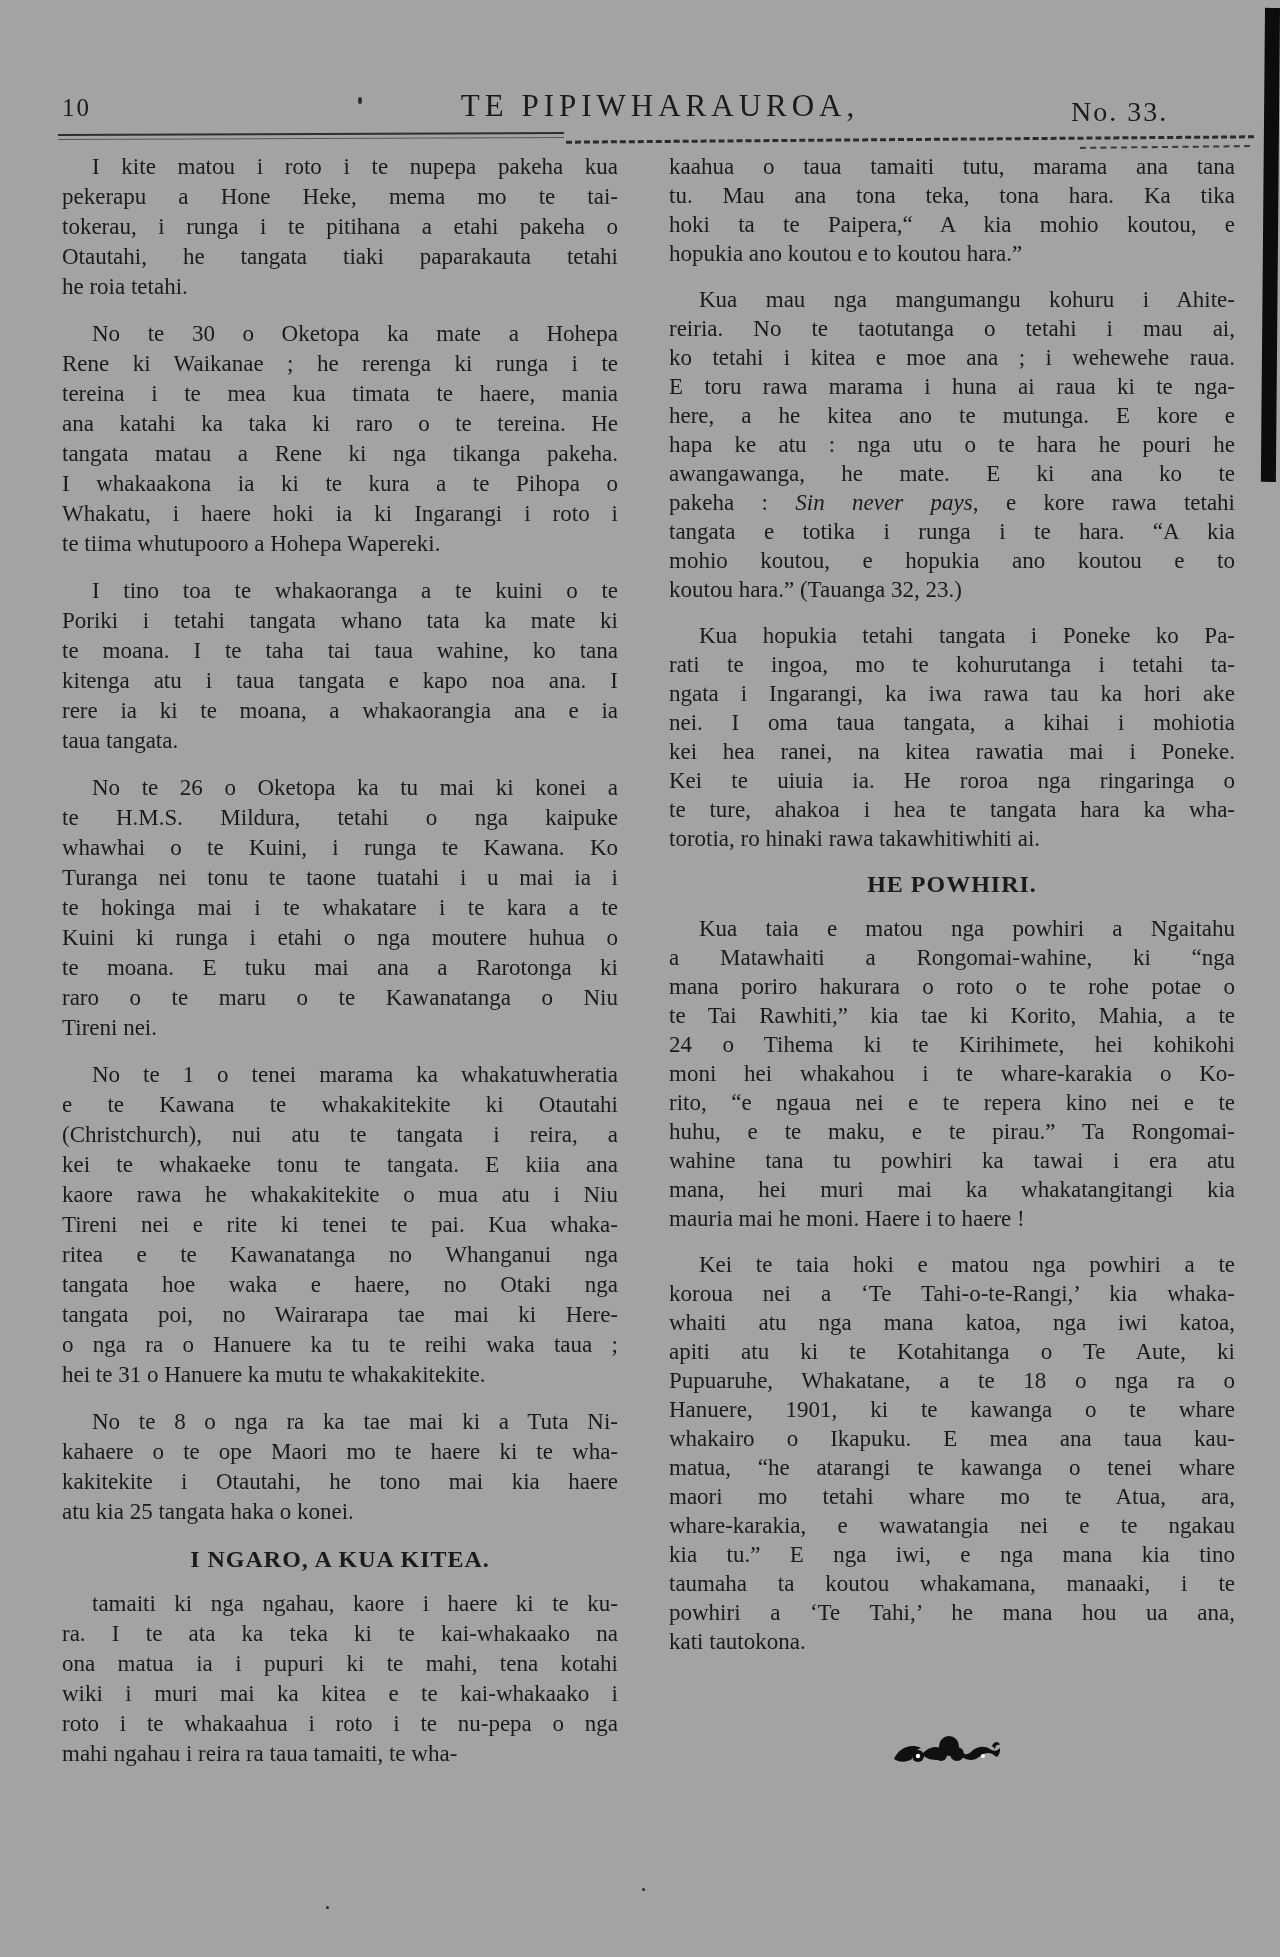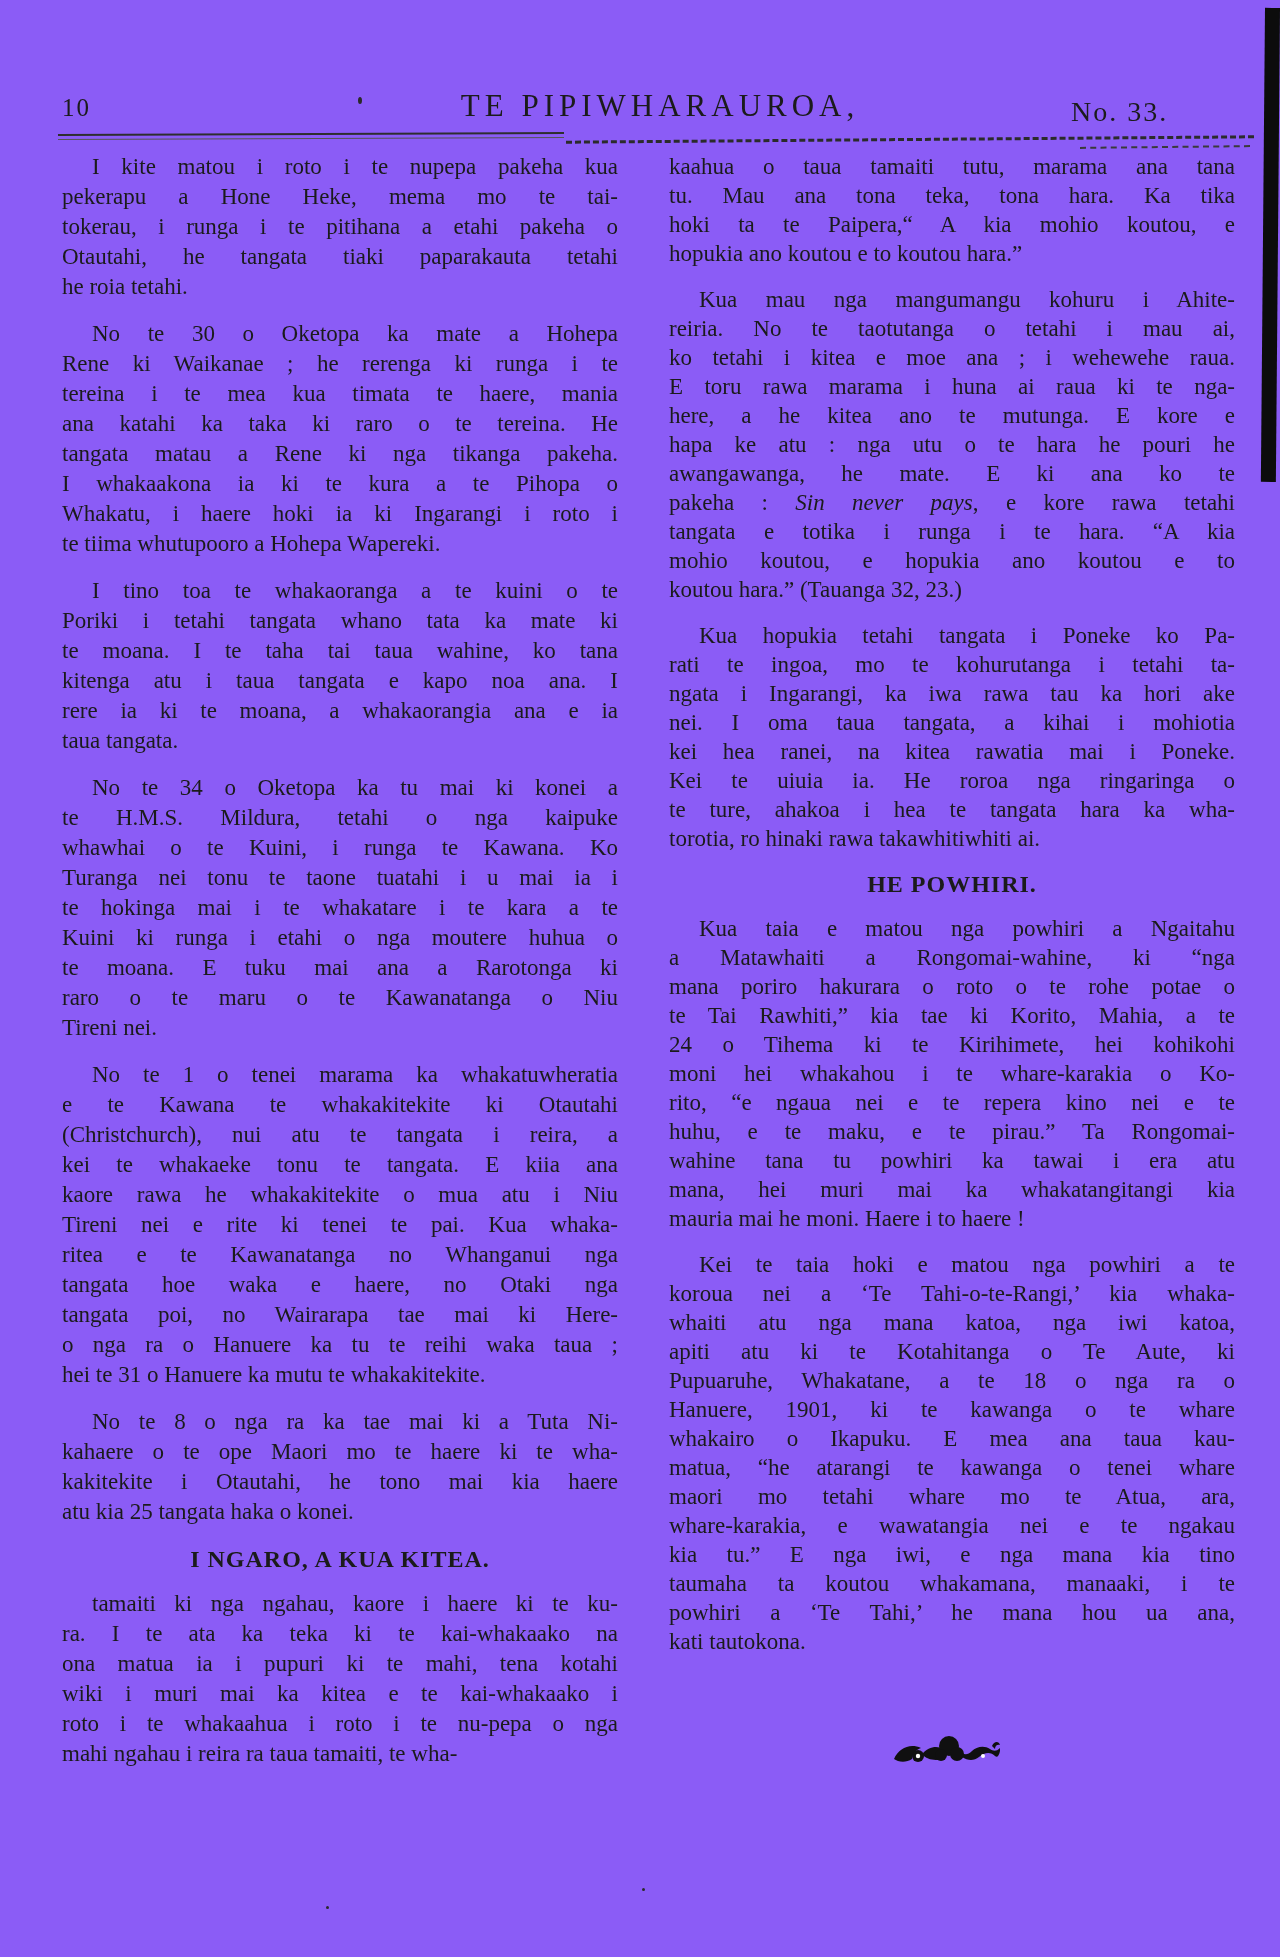--- a/index.html
+++ b/index.html
@@ -1,19 +1,19 @@
 <!DOCTYPE html>
 <html><head>
 <meta charset="utf-8">
 <style>
   html,body{margin:0;padding:0;background:#e8e6e0;}
   #page{
     position:relative;
     width:1280px;height:1957px;
-    background:#8b5cf6;
+    background:#a3a3a3;
     overflow:hidden;
     font-family:"Liberation Serif","DejaVu Serif",serif;
     color:#1b1b1b;
   }
   
   .page-number{
     position:absolute;left:62px;top:94px;
     font-size:25px;letter-spacing:2px;
   }
   .masthead{
@@ -104,21 +104,21 @@
       </div>
       <div class="para">
         <span class="line">I tino toa te whakaoranga a te kuini o te</span>
         <span class="line">Poriki i tetahi tangata whano tata ka mate ki</span>
         <span class="line">te moana. I te taha tai taua wahine, ko tana</span>
         <span class="line">kitenga atu i taua tangata e kapo noa ana. I</span>
         <span class="line">rere ia ki te moana, a whakaorangia ana e ia</span>
         <span class="line">taua tangata.</span>
       </div>
       <div class="para">
-        <span class="line">No te 34 o Oketopa ka tu mai ki konei a</span>
+        <span class="line">No te 26 o Oketopa ka tu mai ki konei a</span>
         <span class="line">te H.M.S. Mildura, tetahi o nga kaipuke</span>
         <span class="line">whawhai o te Kuini, i runga te Kawana. Ko</span>
         <span class="line">Turanga nei tonu te taone tuatahi i u mai ia i</span>
         <span class="line">te hokinga mai i te whakatare i te kara a te</span>
         <span class="line">Kuini ki runga i etahi o nga moutere huhua o</span>
         <span class="line">te moana. E tuku mai ana a Rarotonga ki</span>
         <span class="line">raro o te maru o te Kawanatanga o Niu</span>
         <span class="line">Tireni nei.</span>
       </div>
       <div class="para">

